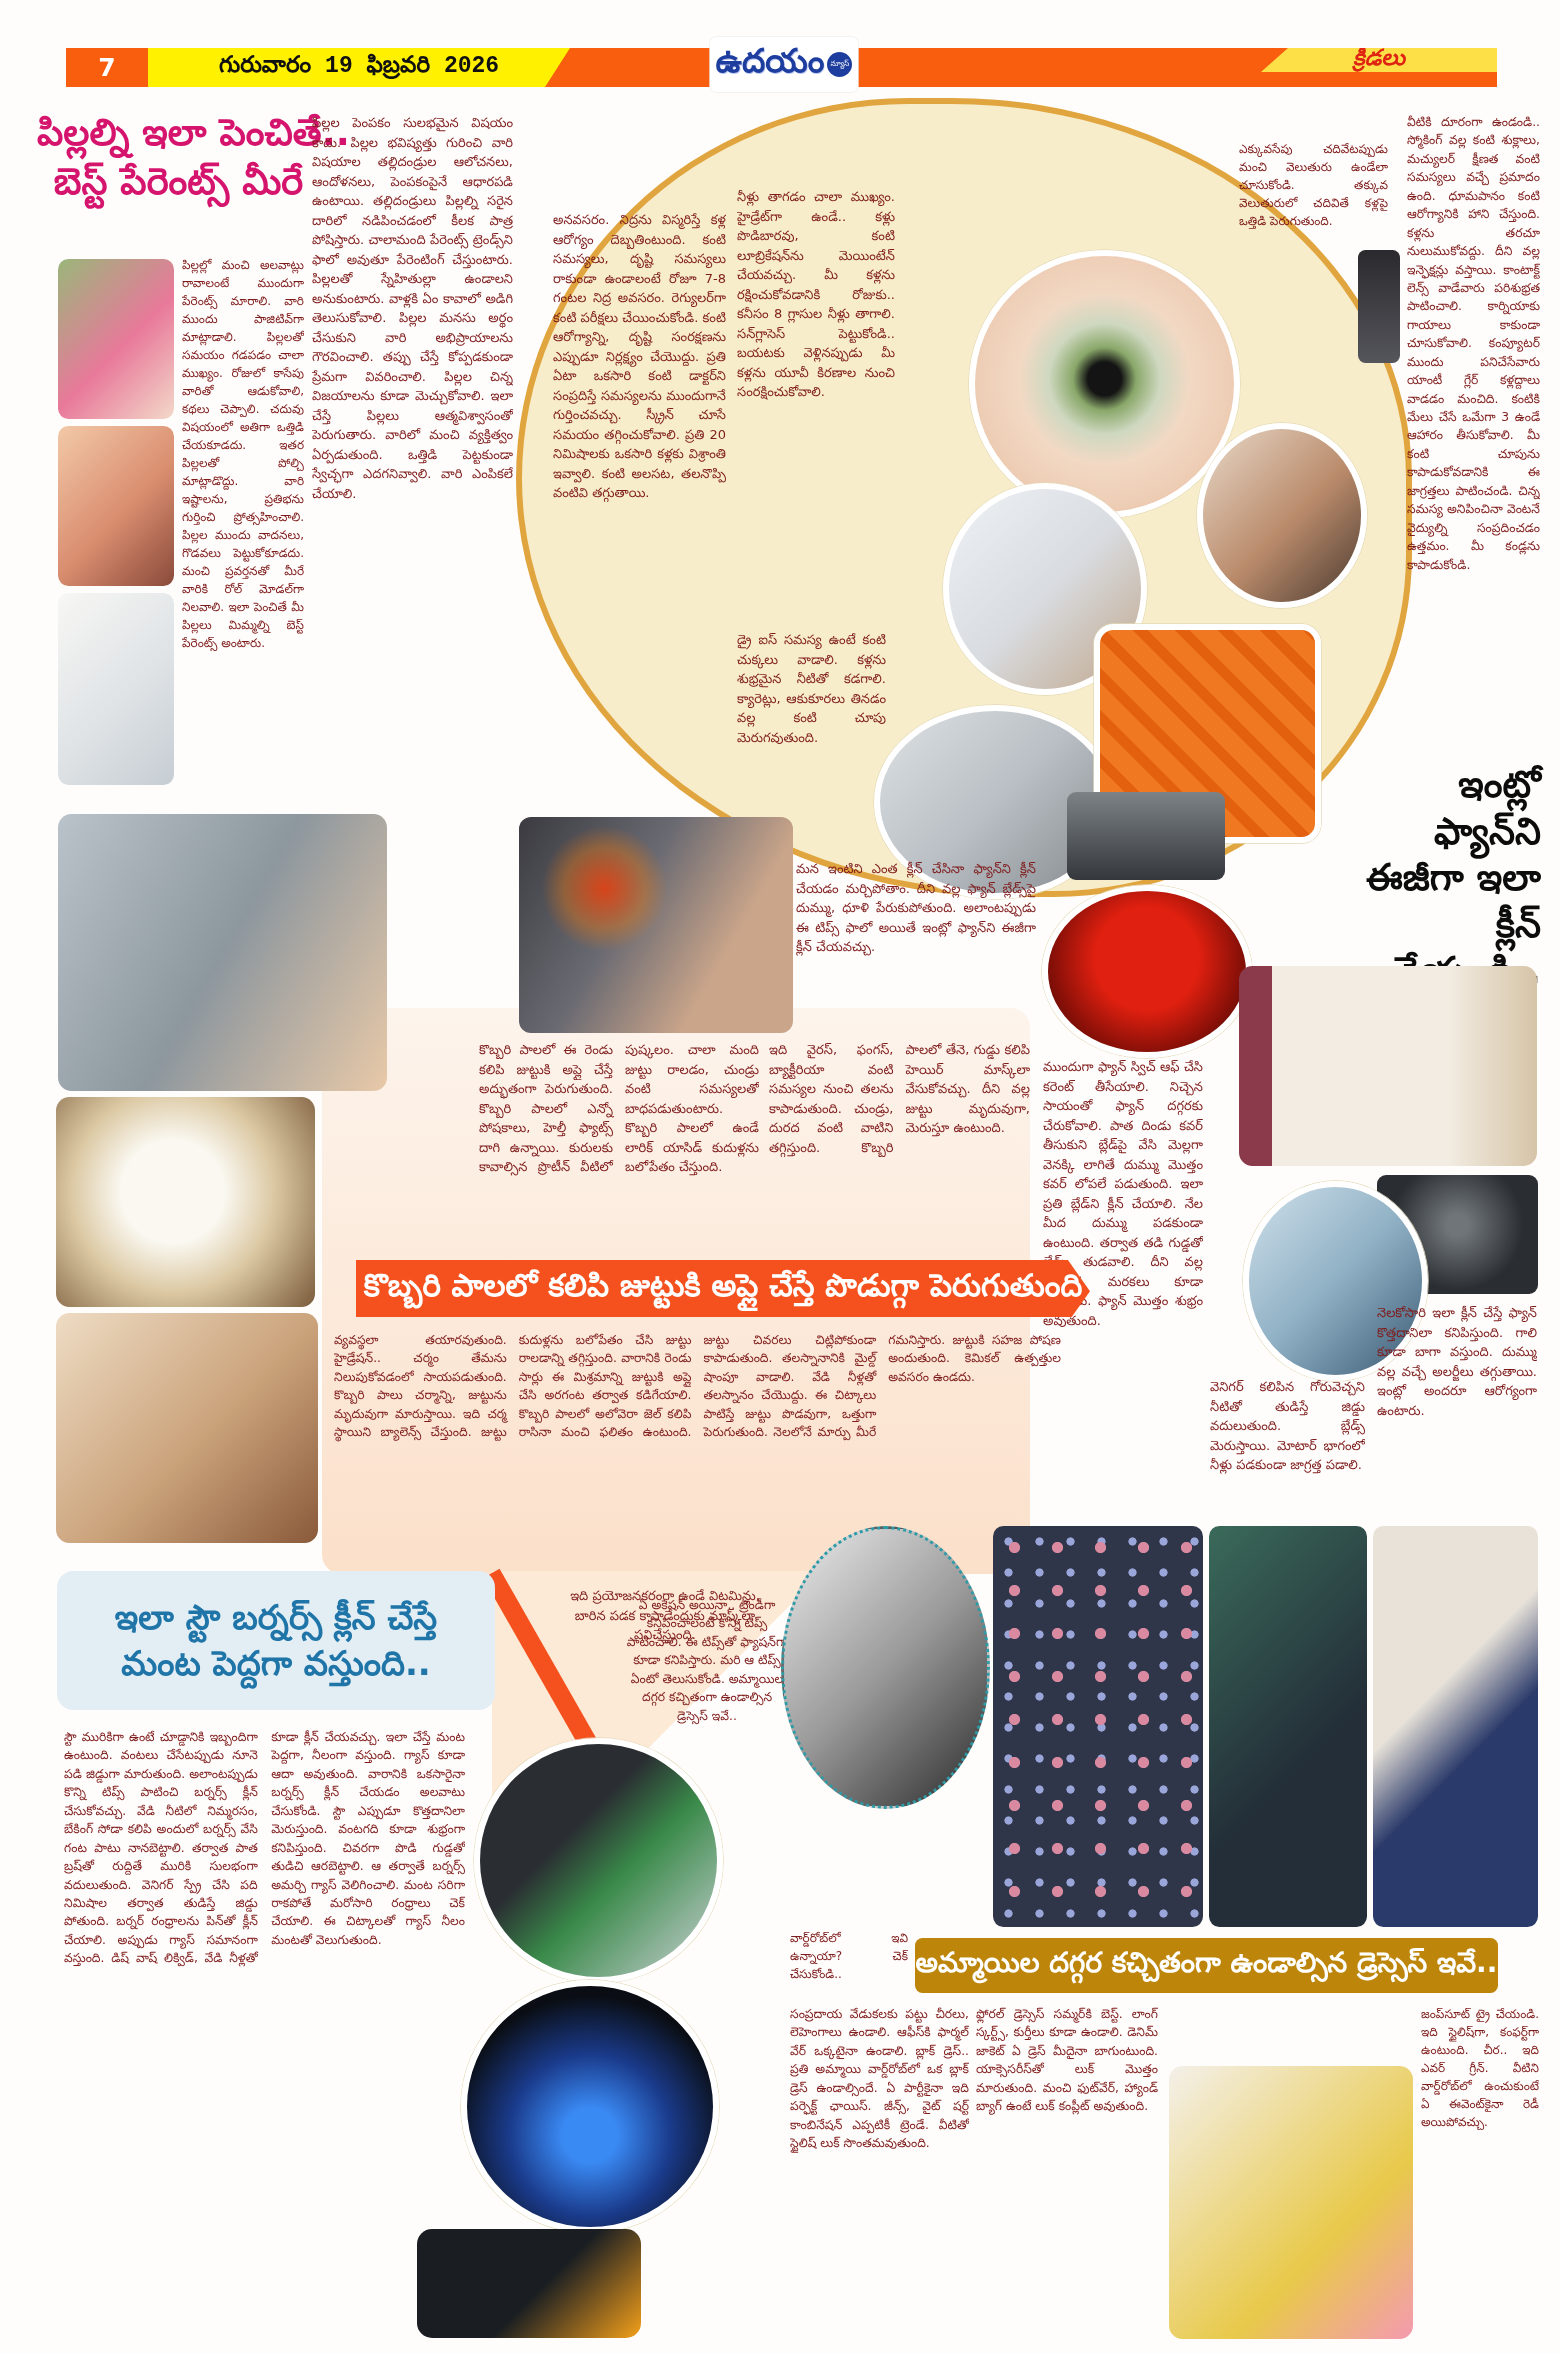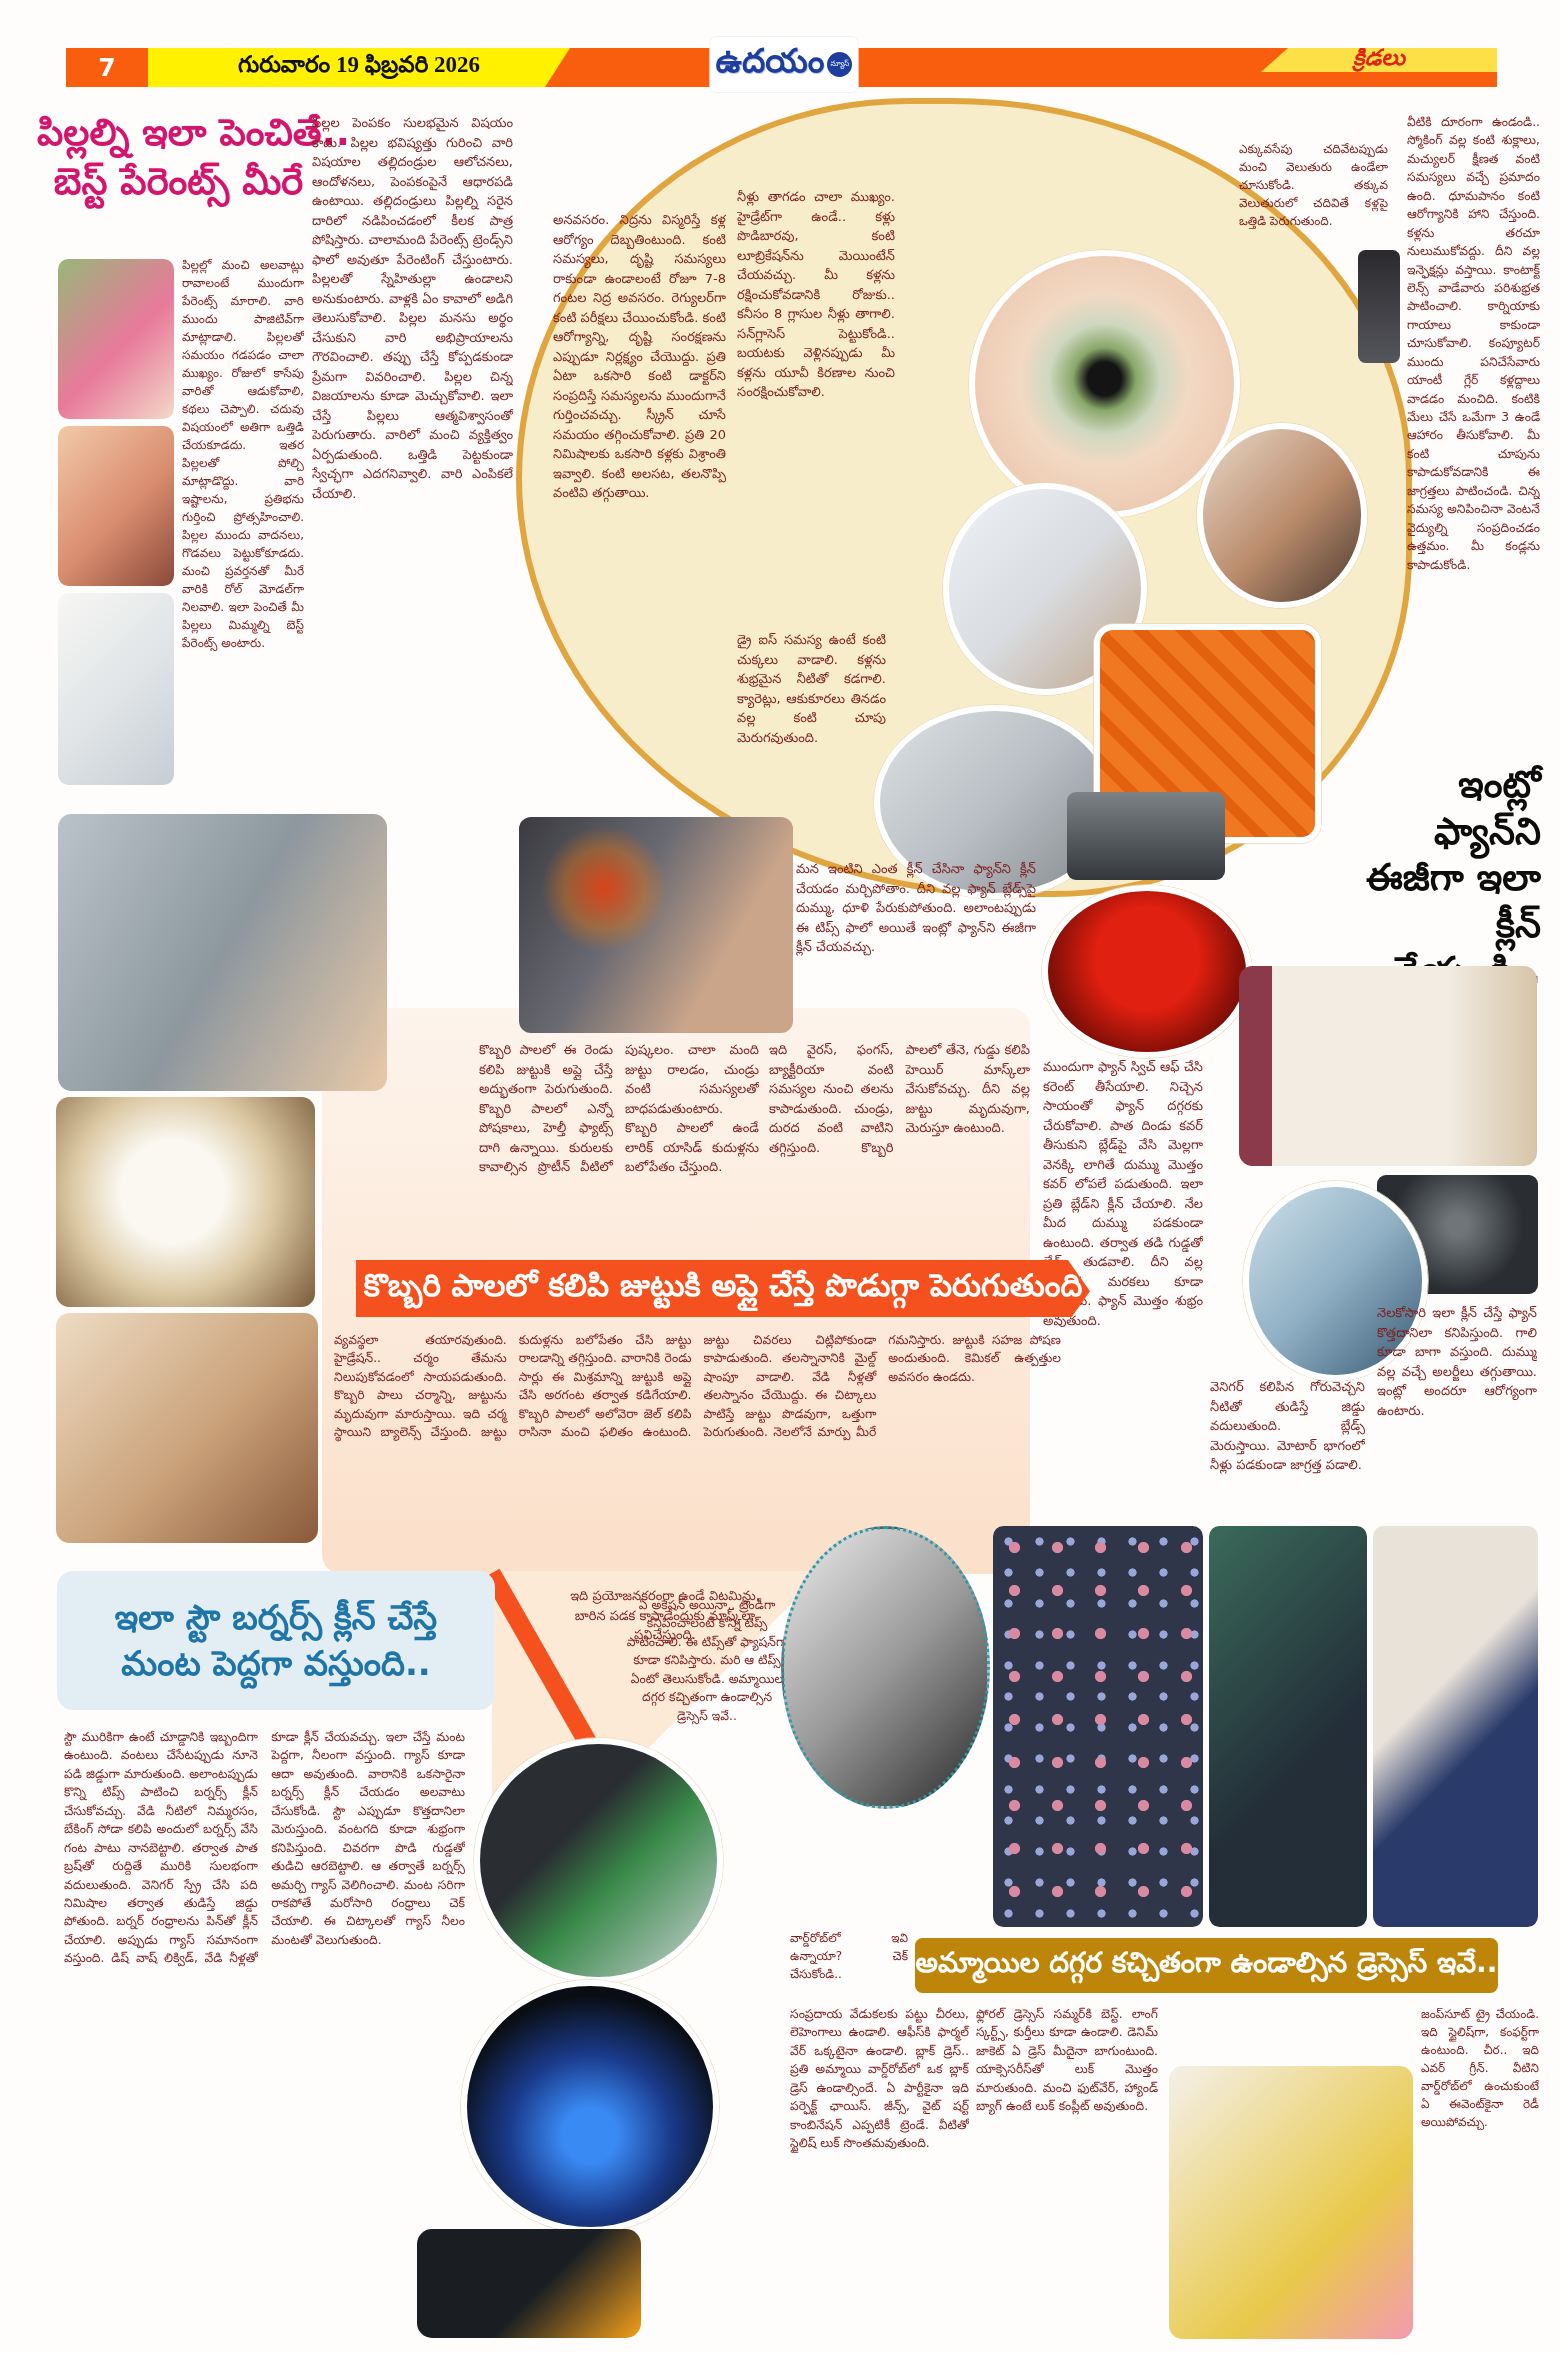--- a/index.html
+++ b/index.html
@@ -11,21 +11,21 @@
   .txt.small{font-size:12px;}
   .txt.mid{font-size:12.3px;}
   .ph{background-size:cover;border-radius:10.4px;}
   .ph.circle{border-radius:50%;}
   .ph.bordered{border:6px solid #ffffff;box-shadow:0 0 0 0.7px #e3d9b8;}
   
   #hdr-base{left:66px;top:48px;width:1431px;height:39px;background:#f95d0e;}
   #hdr-yellow-left{left:148px;top:48px;width:422px;height:39px;background:#fff100;
       clip-path:polygon(0 0,100% 0,calc(100% - 25px) 100%,0 100%);
       display:flex;align-items:center;justify-content:center;}
-  #hdr-date{font-size:23px;font-weight:bold;color:#111;font-family:Liberation Serif, serif;}
+  #hdr-date{font-size:23px;font-weight:bold;color:#111;font-family:Liberation Mono, monospace;}
   #hdr-num{left:66px;top:48px;width:82px;height:39px;display:flex;align-items:center;justify-content:center;
       color:#fff;font-size:25px;font-weight:bold;background:#f95d0e;}
   #hdr-yellow-right{left:1261px;top:48px;width:236px;height:24px;background:#fde047;
       clip-path:polygon(27px 0,100% 0,100% 100%,0 100%);
       display:flex;align-items:center;justify-content:center;}
   #hdr-section{font-size:22.4px;font-weight:bold;color:#e02413;font-style:italic;}
   #masthead{left:710px;top:37px;width:148px;height:55px;background:#fff;border-radius:6px;
       display:flex;align-items:center;justify-content:center;gap:3px;box-shadow:0 0 0 0.7px #eee;}
   #masthead-word{font-size:33px;font-weight:bold;color:#1e3e9f;text-shadow:0.7px 0.7px 0 #b8c4ee;}
   #masthead-badge{width:25px;height:25px;border-radius:50%;background:#1e3e9f;color:#fff;font-size:7.5px;

